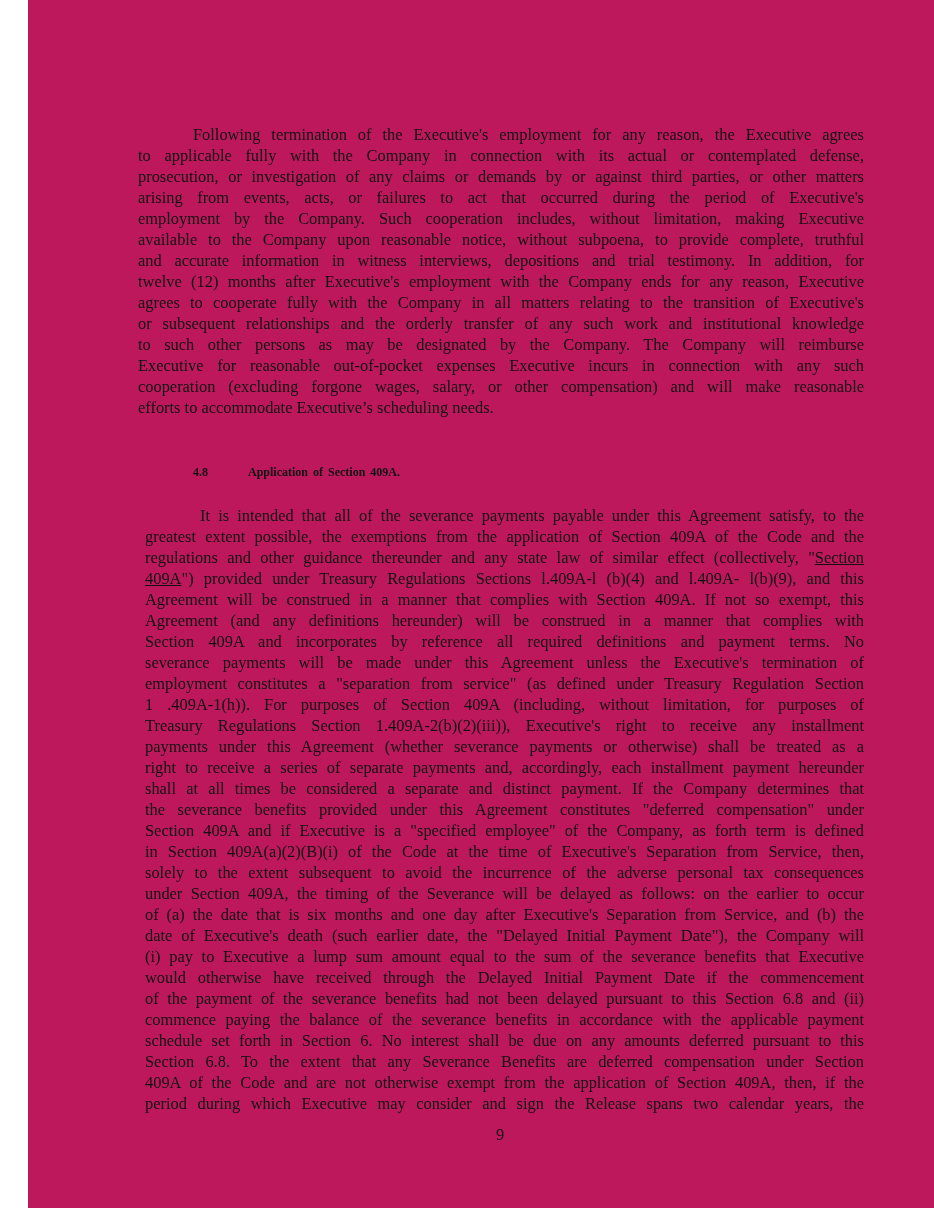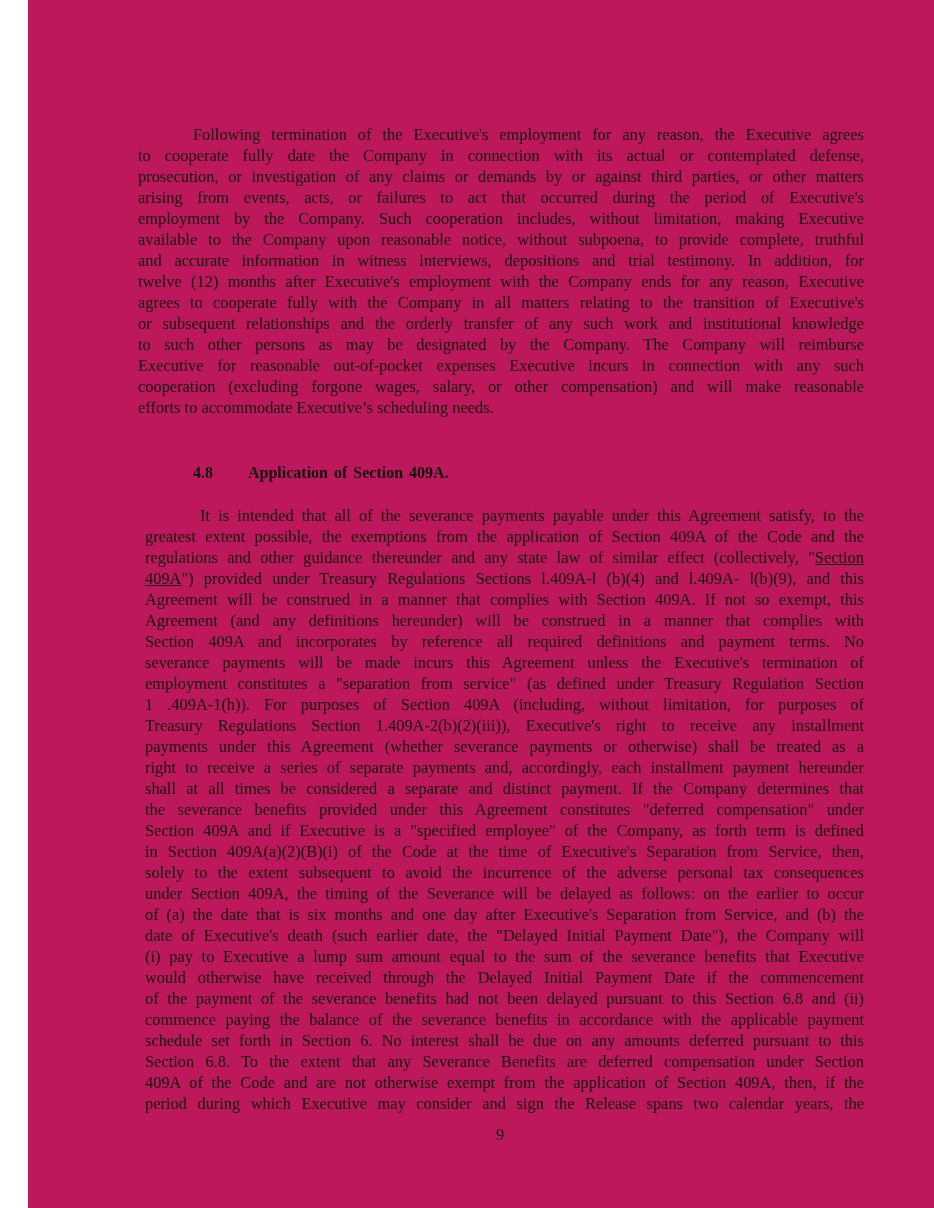--- a/index.html
+++ b/index.html
@@ -5,34 +5,34 @@
   html, body { margin: 0; padding: 0; background: #ffffff; }
   body { width: 934px; height: 1208px; position: relative; overflow: hidden;
          font-family: "Liberation Serif", "DejaVu Serif", serif; color: #111111; }
   .page { position: absolute; left: 0; top: 0; width: 934px; height: 1208px; background: #be185d; margin-left: 28px; }
   .para { position: absolute; font-size: 16.4px; line-height: 21px; }
   .line { display: block; white-space: nowrap; text-align: justify; text-align-last: justify; height: 21px; }
   .line.last { text-align-last: left; }
   .p1 { left: 110px; top: 124px; width: 726px; }
   .p2 { left: 117px; top: 505px; width: 719px; }
   .indent { padding-left: 55px; }
-  .heading { position: absolute; top: 462px; font-size: 16px; font-weight: bold; line-height: 21px; }
+  .heading { position: absolute; top: 462px; font-size: 12px; font-weight: bold; line-height: 21px; }
   .h-num { left: 165px; }
   .h-title { left: 220px; word-spacing: 2px; }
   .u { text-decoration: underline; }
   .pagenum { position: absolute; left: 468px; top: 1124px; font-size: 16.4px; line-height: 21px; }
 </style>
 </head>
 <body>
 
 <div class="page">
 
   <div class="para p1">
     <span class="line indent">Following termination of the Executive's employment for any reason, the Executive agrees</span>
-    <span class="line">to cooperate fully date the Company in connection with its actual or contemplated defense,</span>
+    <span class="line">to applicable fully with the Company in connection with its actual or contemplated defense,</span>
     <span class="line">prosecution, or investigation of any claims or demands by or against third parties, or other matters</span>
     <span class="line">arising from events, acts, or failures to act that occurred during the period of Executive's</span>
     <span class="line">employment by the Company. Such cooperation includes, without limitation, making Executive</span>
     <span class="line">available to the Company upon reasonable notice, without subpoena, to provide complete, truthful</span>
     <span class="line">and accurate information in witness interviews, depositions and trial testimony. In addition, for</span>
     <span class="line">twelve (12) months after Executive's employment with the Company ends for any reason, Executive</span>
     <span class="line">agrees to cooperate fully with the Company in all matters relating to the transition of Executive's</span>
     <span class="line">or subsequent relationships and the orderly transfer of any such work and institutional knowledge</span>
     <span class="line">to such other persons as may be designated by the Company. The Company will reimburse</span>
     <span class="line">Executive for reasonable out-of-pocket expenses Executive incurs in connection with any such</span>
@@ -44,21 +44,21 @@
   <div class="heading h-title">Application of Section 409A.</div>
 
   <div class="para p2">
     <span class="line indent">It is intended that all of the severance payments payable under this Agreement satisfy, to the</span>
     <span class="line">greatest extent possible, the exemptions from the application of Section 409A of the Code and the</span>
     <span class="line"><span>regulations and other guidance thereunder and any state law of similar effect (collectively, "</span><span class="u">Section</span></span>
     <span class="line"><span class="u">409A</span><span>") provided under Treasury Regulations Sections l.409A-l (b)(4) and l.409A- l(b)(9), and this</span></span>
     <span class="line">Agreement will be construed in a manner that complies with Section 409A. If not so exempt, this</span>
     <span class="line">Agreement (and any definitions hereunder) will be construed in a manner that complies with</span>
     <span class="line">Section 409A and incorporates by reference all required definitions and payment terms. No</span>
-    <span class="line">severance payments will be made incurs this Agreement unless the Executive's termination of</span>
+    <span class="line">severance payments will be made under this Agreement unless the Executive's termination of</span>
     <span class="line">employment constitutes a "separation from service" (as defined under Treasury Regulation Section</span>
     <span class="line">1 .409A-1(h)). For purposes of Section 409A (including, without limitation, for purposes of</span>
     <span class="line">Treasury Regulations Section 1.409A-2(b)(2)(iii)), Executive's right to receive any installment</span>
     <span class="line">payments under this Agreement (whether severance payments or otherwise) shall be treated as a</span>
     <span class="line">right to receive a series of separate payments and, accordingly, each installment payment hereunder</span>
     <span class="line">shall at all times be considered a separate and distinct payment. If the Company determines that</span>
     <span class="line">the severance benefits provided under this Agreement constitutes "deferred compensation" under</span>
     <span class="line">Section 409A and if Executive is a "specified employee" of the Company, as forth  term  is defined</span>
     <span class="line">in Section 409A(a)(2)(B)(i) of the Code at the time of Executive's Separation from Service, then,</span>
     <span class="line">solely to the extent subsequent to avoid the incurrence of the adverse personal tax consequences</span>

